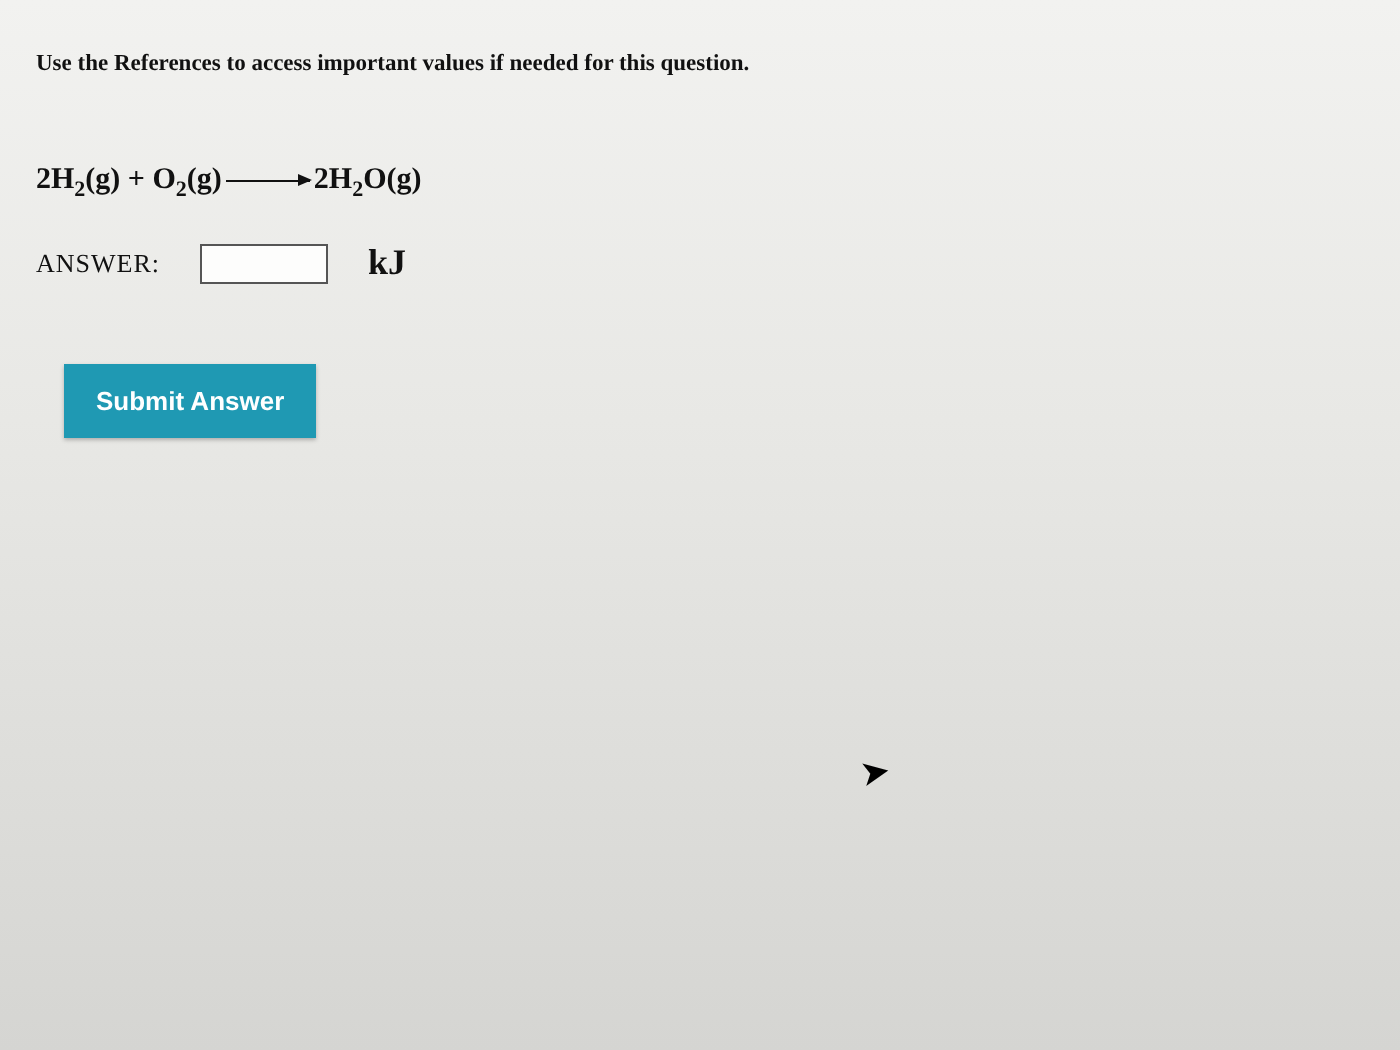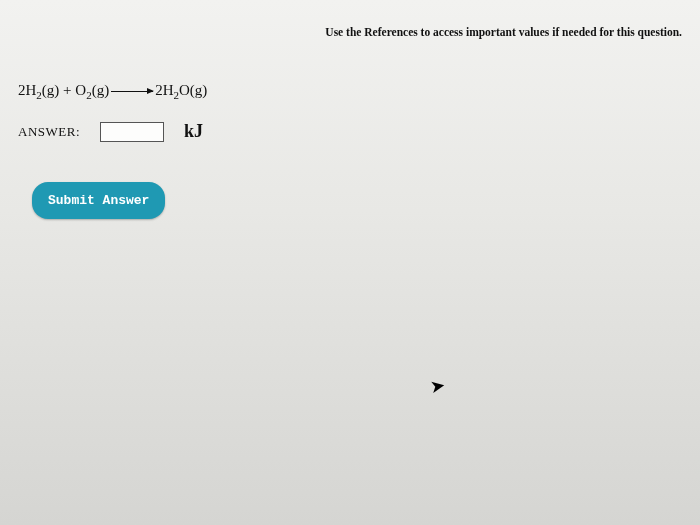--- a/index.html
+++ b/index.html
@@ -22,35 +22,35 @@
       padding: 0;
       position: relative;
     }
     .inner {
       background: linear-gradient(180deg, #f2f2f0 0%, #e8e8e5 40%, #d5d5d2 100%);
       width: 100%;
       height: 100%;
       padding: 20px 18px;
     }
     .hint {
-      text-align: right;
+      text-align: left;
       font-weight: bold;
       font-size: 11.5px;
       color: #111;
       margin-bottom: 28px;
       margin-top: 6px;
     }
     .question-text {
       font-size: 14px;
       color: #111;
       margin-bottom: 14px;
     }
     .equation {
       font-size: 15px;
-      font-weight: normal;
+      font-weight: bold;
       color: #111;
       margin-bottom: 20px;
       font-family: Georgia, serif;
       margin-top: 44px;
     }
     .equation sub {
       font-size: 11px;
       vertical-align: sub;
     }
     .arrow {
@@ -91,24 +91,24 @@
     }
     .unit {
       font-size: 18px;
       color: #111;
       font-weight: bold;
     }
     .submit-btn {
       background: #1f99b3;
       color: #fff;
       border: none;
-      border-radius: 16px;
+      border-radius: 0;
       padding: 11px 16px;
       font-size: 13px;
-      font-family: Liberation Mono, monospace;
+      font-family: Liberation Sans, sans-serif;
       font-weight: bold;
       cursor: pointer;
       box-shadow: 0 1px 2px rgba(0,0,0,0.25);
       margin-left: 14px;
     }
     .cursor {
       position: absolute;
       left: 430px;
       top: 375px;
       font-size: 18px;

